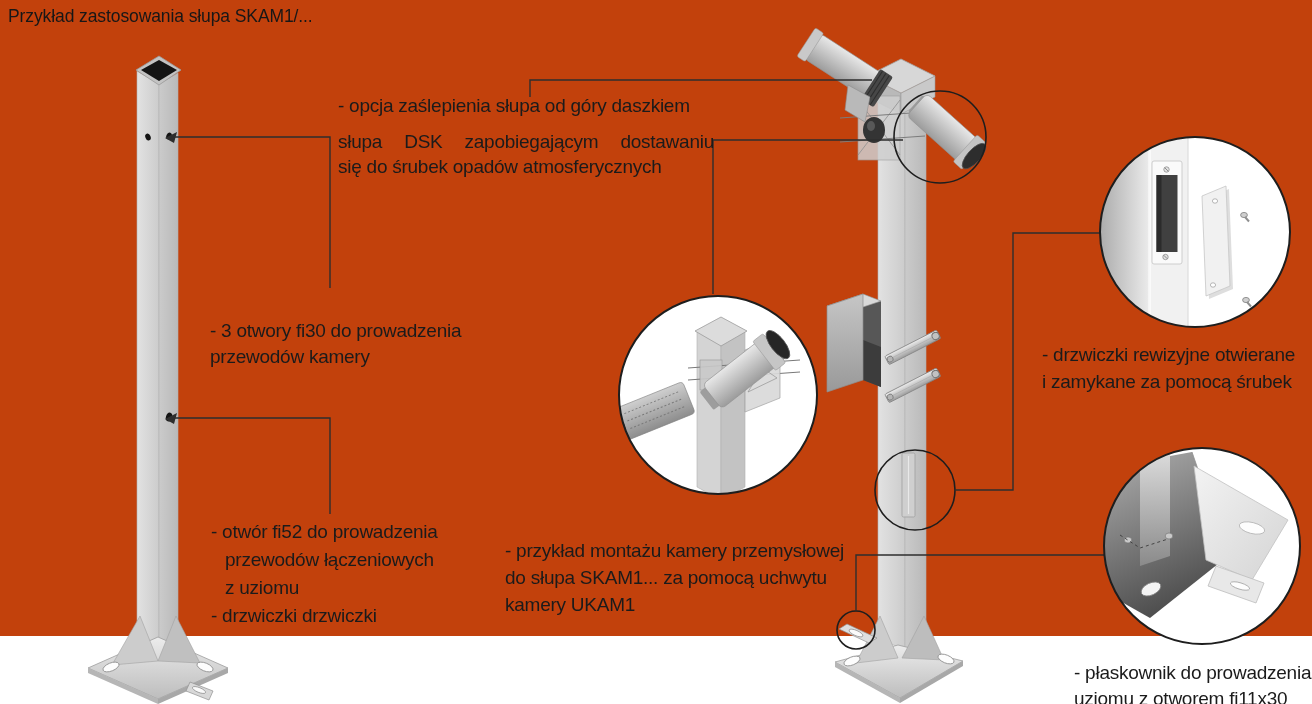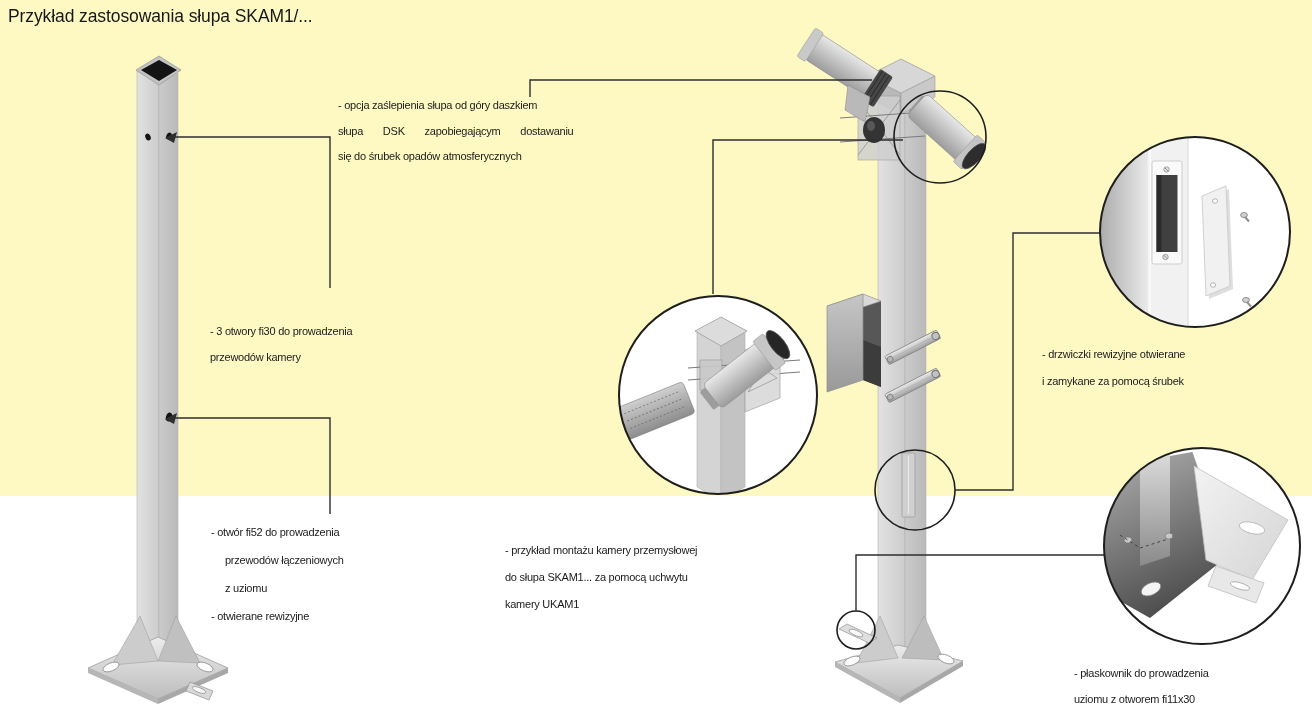--- a/index.html
+++ b/index.html
@@ -2,39 +2,39 @@
 <html><head>
 <meta charset="utf-8">
 <style>
   * { margin:0; padding:0; box-sizing:border-box; }
   html,body { background:#ffffff; }
   body {
     width:1312px; height:704px; overflow:hidden;
     font-family:"Liberation Sans", sans-serif;
     color:#1b1b1b;
   }
-  .stage { position:relative; width:1312px; height:496px; background:#fef9c3; }
+  .stage { position:relative; width:1312px; height:636px; background:#c2410c; }
   svg.drawing { position:absolute; left:0; top:0; }
   .title {
     position:absolute; left:8px; top:6px;
     font-size:17.5px; letter-spacing:-0.1px; color:#171717;
     white-space:nowrap;
   }
   .ann {
-    position:absolute; font-size:11px; letter-spacing:-0.25px; color:#1b1b1b;
+    position:absolute; font-size:19px; letter-spacing:-0.25px; color:#1b1b1b;
   }
   .ann > div { white-space:nowrap; }
   .ann-cap    { left:338px; top:93px;  line-height:25.5px; }
   .ann-fi30   { left:210px; top:286px; line-height:26px;margin-top:32px; }
   .ann-fi52   { left:211px; top:518px; line-height:28px; }
   .ann-mount  { left:505px; top:491px; line-height:27px;margin-top:46px; }
   .ann-door   { left:1042px; top:341px; line-height:27px; }
   .ann-strip  { left:1074px; top:660px; line-height:26px; }
   .ind { padding-left:14px; }
-  .jst { word-spacing:17px; }
+  .jst { word-spacing:17px;margin-top:10px; }
 </style>
 </head>
 <body>
 
 <div class="stage">
 
   <svg class="drawing" width="1312" height="704" viewBox="0 0 1312 704">
     <defs>
       <linearGradient id="faceL" x1="0" y1="0" x2="1" y2="0">
         <stop offset="0" stop-color="#e2e2e2"></stop>
@@ -311,21 +311,21 @@
 
   <div class="ann ann-fi30">
     <div>- 3 otwory fi30 do prowadzenia</div>
     <div>przewodów kamery</div>
   </div>
 
   <div class="ann ann-fi52">
     <div>- otwór fi52 do prowadzenia</div>
     <div class="ind">przewodów łączeniowych</div>
     <div class="ind">z uziomu</div>
-    <div>- otwierane rewizyjne</div>
+    <div>- drzwiczki drzwiczki</div>
   </div>
 
   <div class="ann ann-mount">
     <div>- przykład montażu kamery przemysłowej</div>
     <div>do słupa SKAM1... za pomocą uchwytu</div>
     <div>kamery UKAM1</div>
   </div>
 
   <div class="ann ann-door">
     <div>- drzwiczki rewizyjne otwierane</div>

